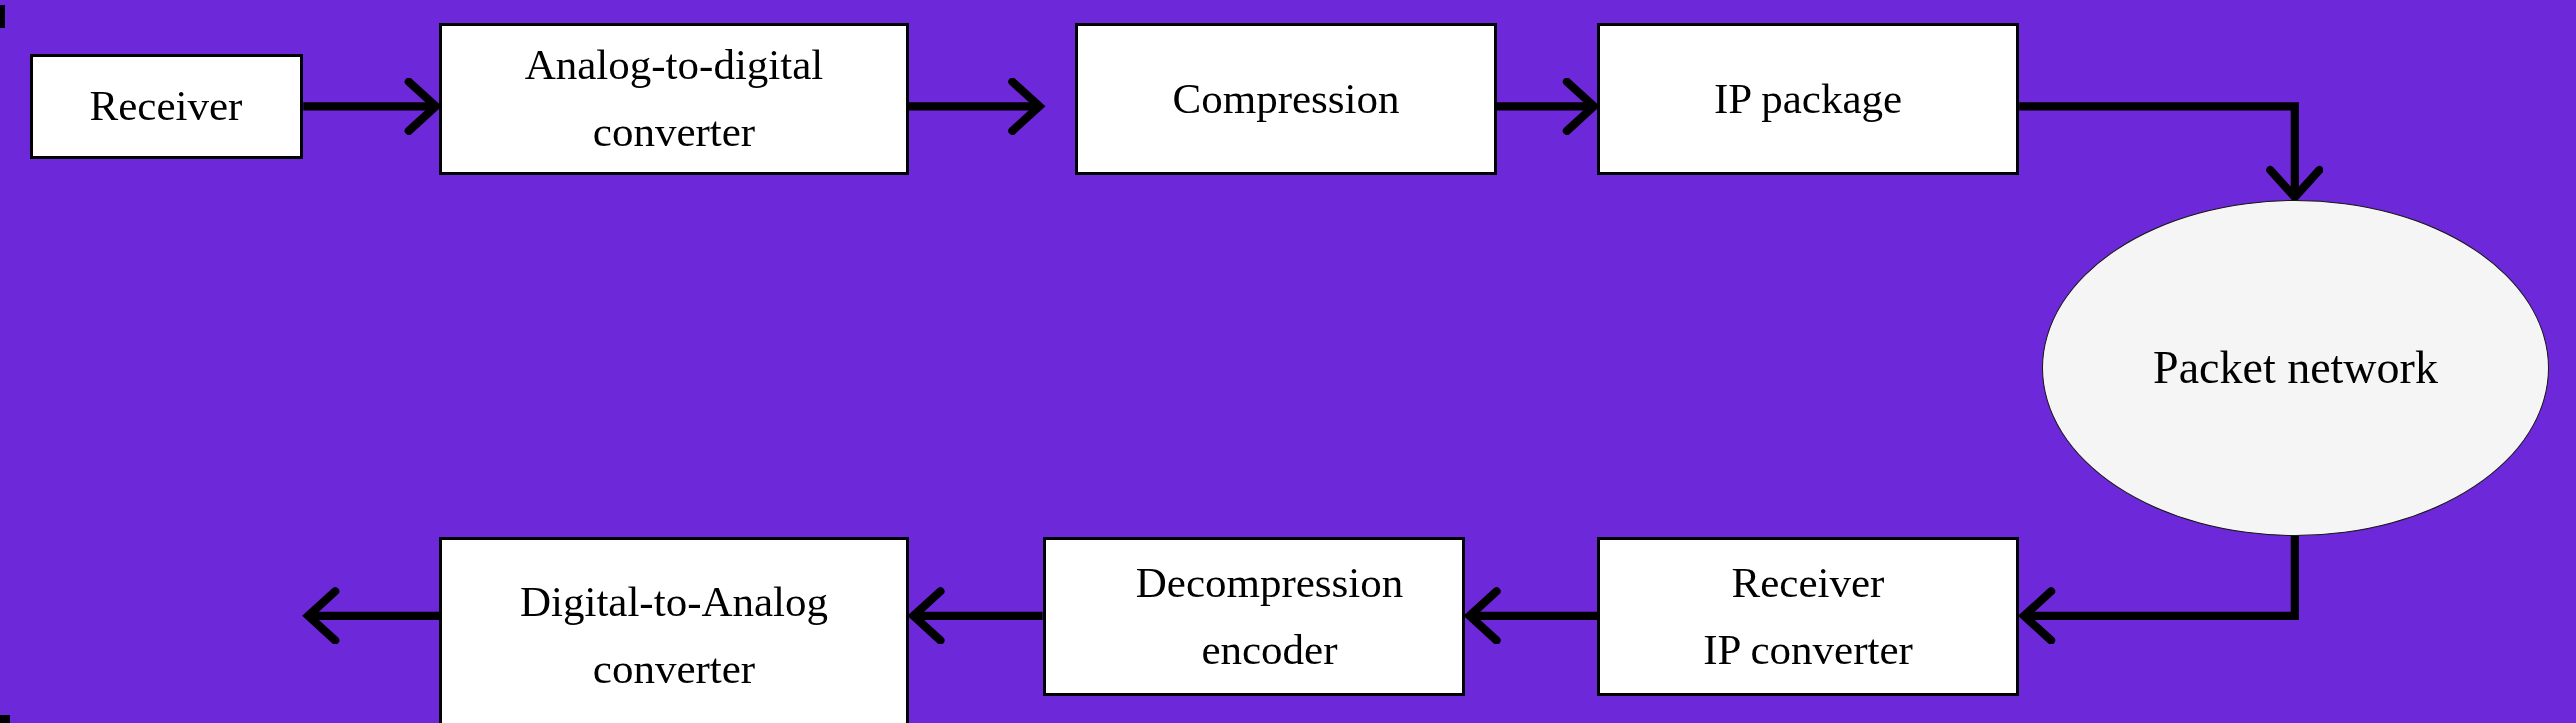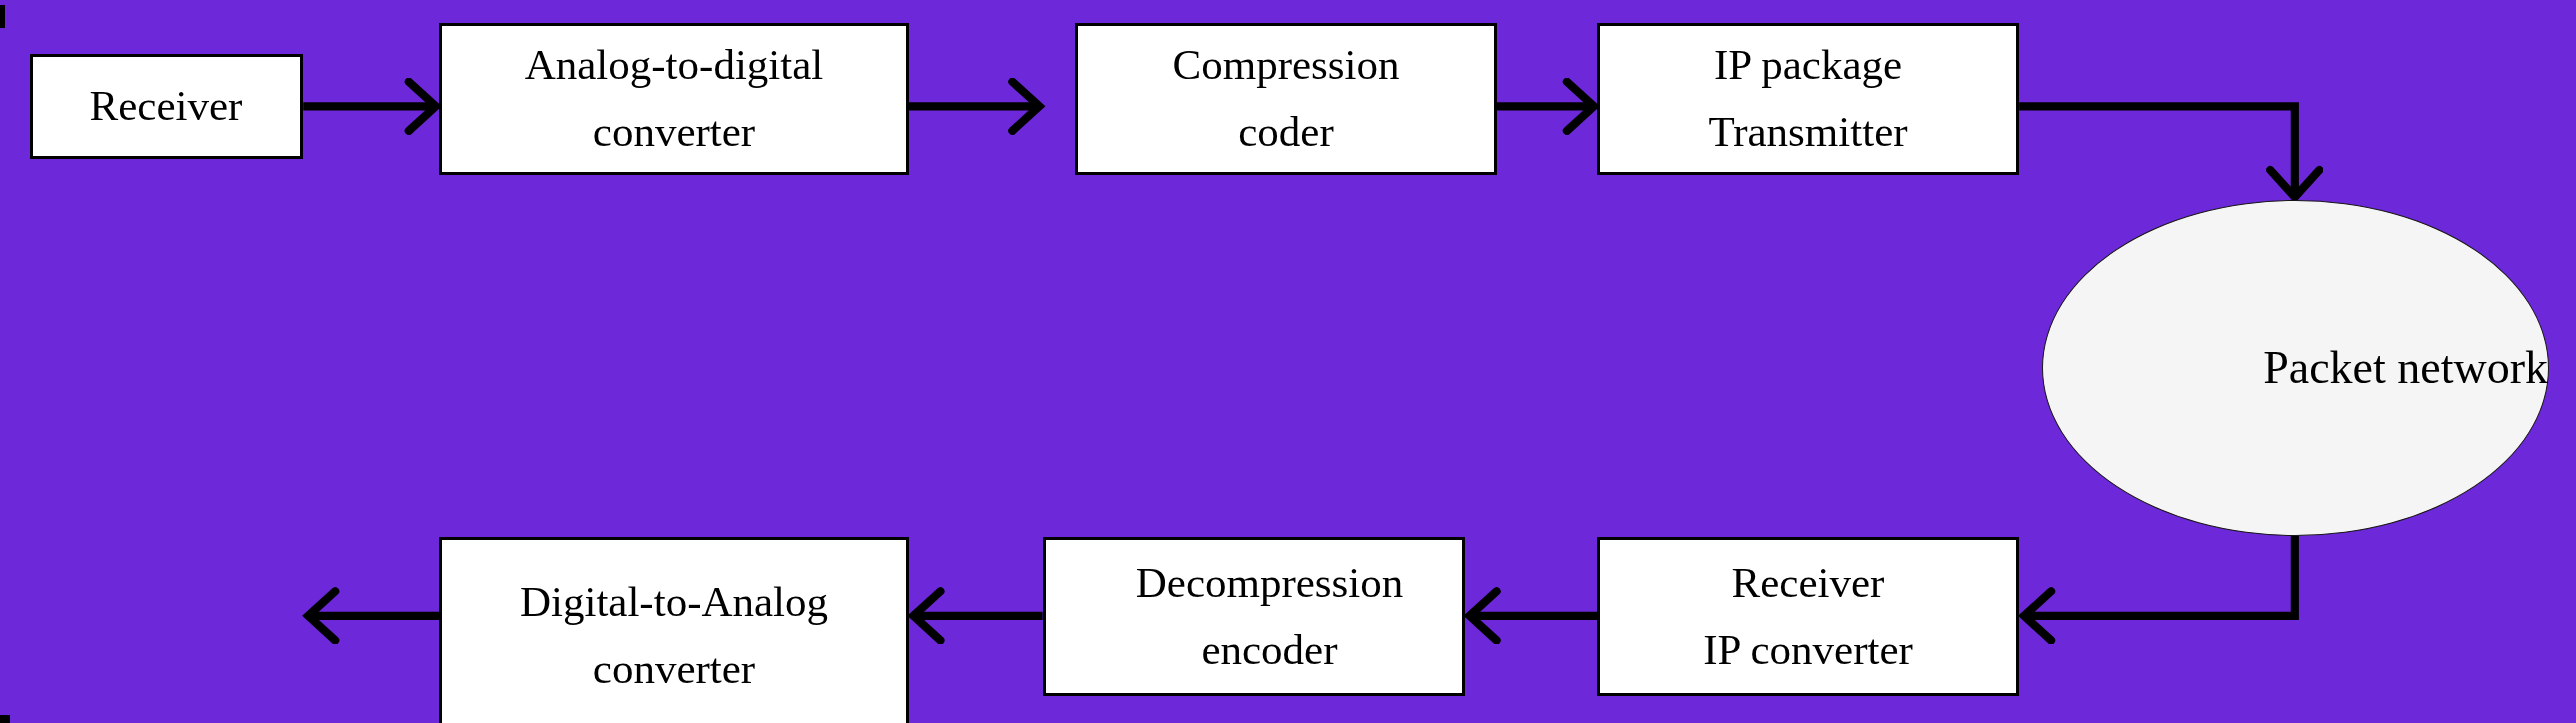--- a/index.html
+++ b/index.html
@@ -21,21 +21,20 @@
     box-sizing:border-box;
     font-size:43px;
     line-height:1.55;
   }
   .node .lbl{display:block;white-space:nowrap;}
   .ellipse{
     border-radius:50%;
     border:1.6px solid #161616;
     background:#f5f5f5;
     font-size:46px;
-    justify-content:flex-end;
   }
   
   #n-receiver {left:29.5px;  top:54px;  width:273px; height:105px;}
   #n-adc      {left:439px; top:23px;  width:470px; height:152px;}
   #n-comp     {left:1043px;top:23px;  width:422px; height:152px;margin-left:32px;}
   #n-ipp      {left:1597px;top:23px;  width:422px; height:152px;}
   #n-net      {left:2042px;top:200px; width:507px; height:336px;}
   #n-rip      {left:1597px;top:537px; width:422px; height:159px;}
   #n-dec      {left:1043px;top:537px; width:422px; height:159px;padding-left:31px;}
   #n-dac     {left:439px; top:537px; width:470px; height:198px;}
@@ -76,28 +75,26 @@
   <div class="node" id="n-adc">
     <div>
       <span class="lbl">Analog-to-digital</span>
       <span class="lbl">converter</span>
     </div>
   </div>
 
   <div class="node" id="n-comp">
     <div>
       <span class="lbl">Compression</span>
-      <span class="lbl">coder</span>
     </div>
   </div>
 
   <div class="node" id="n-ipp">
     <div>
       <span class="lbl">IP package</span>
-      <span class="lbl">Transmitter</span>
     </div>
   </div>
 
   <div class="node ellipse" id="n-net">
     <div>
         <span class="lbl">Packet network</span>
       </div>
   </div>
 
   <div class="node" id="n-rip">

